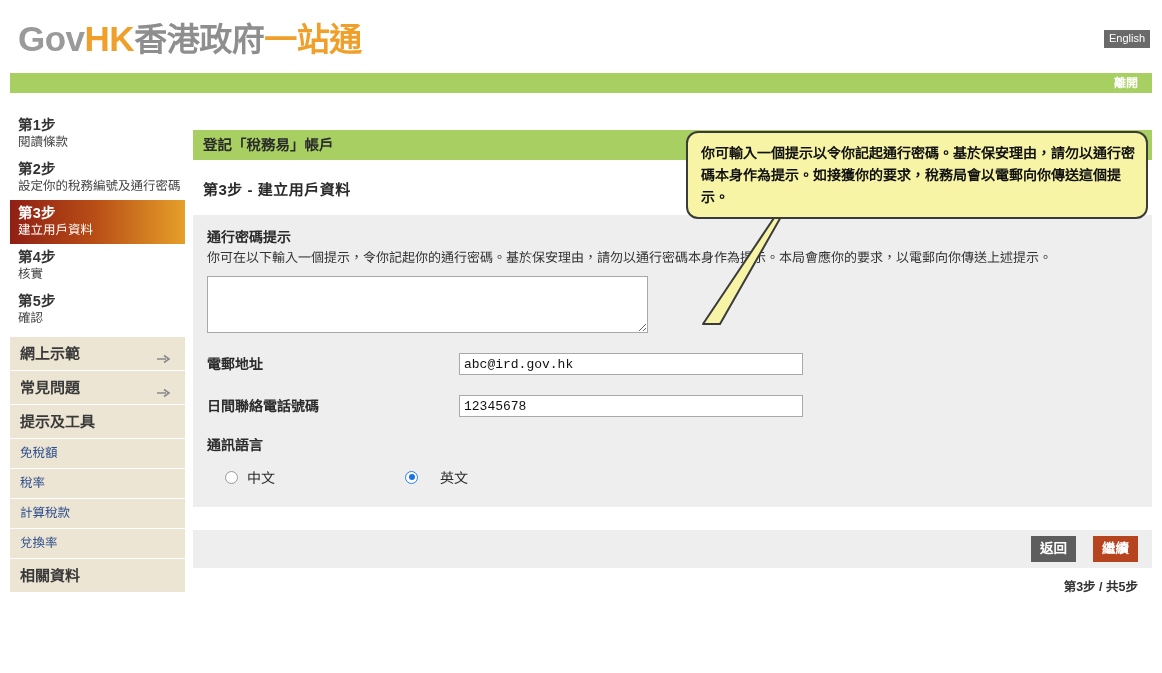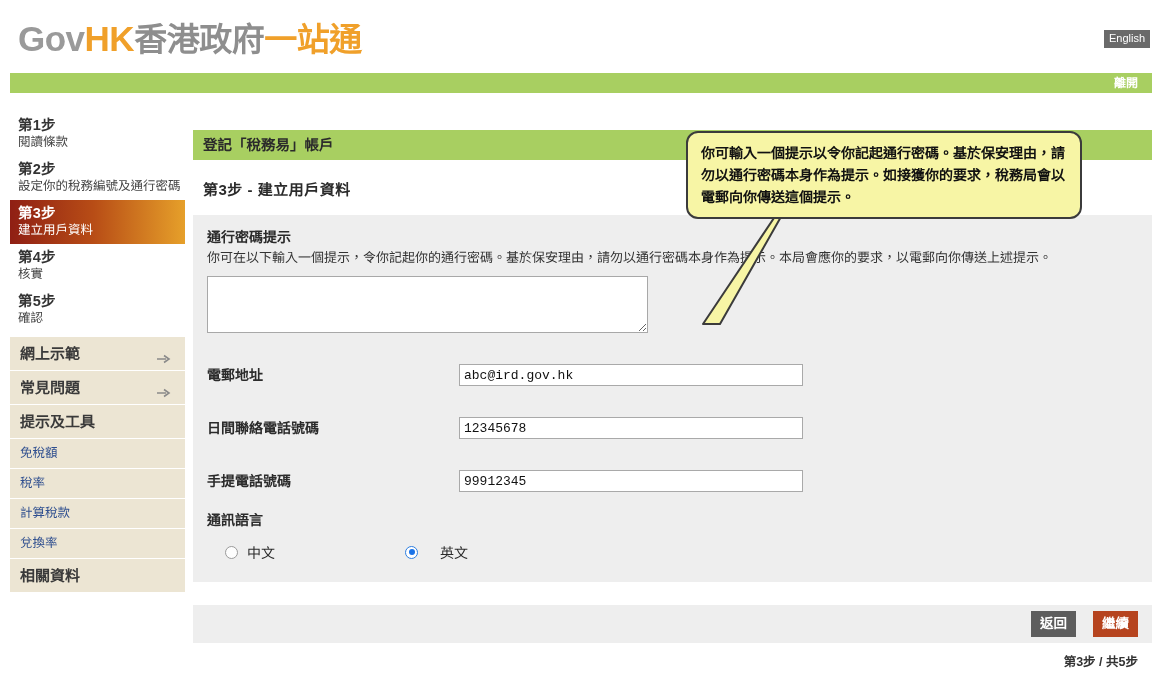--- a/index.html
+++ b/index.html
@@ -126,21 +126,21 @@
     border: 1px solid #a8a8a8;
     background: #ffffff;
     resize: both;
     font-family: "Liberation Sans", sans-serif;
     font-size: 13px;
     padding: 3px;
   }
 
   .row {
     display: flex; align-items: center;
-    margin-top: 31px;
+    margin-top: 20px;
   }
   .row .lbl {
     width: 252px; flex: 0 0 252px;
     font-size: 14px; font-weight: bold; color: #2b2b2b;
     line-height: 20px;
   }
   .row .inp {
     width: 344px;
     border: 1px solid #a9a9a9;
     background: #ffffff;
@@ -196,21 +196,21 @@
   .progress-text {
     text-align: right;
     padding: 8px 14px 0 0;
     font-size: 12.5px; font-weight: bold; color: #333333;
   }
 
   
   .callout {
     position: absolute;
     left: 686px; top: 131px;
-    width: 396px; 
+    width: 462px; 
     background: #f7f5a5;
     border: 2px solid #3b3b3b;
     border-radius: 12px;
     padding: 9px 11px 9px 13px;
     font-size: 14px; font-weight: bold; color: #111111;
     line-height: 22px;
     z-index: 30;
   }
   .callout-tail {
     position: absolute;
@@ -287,24 +287,20 @@
 
       <div id="fields-host">
           <div class="row">
             <div class="lbl">電郵地址</div>
             <input type="text" class="inp" value="abc@ird.gov.hk" style="">
           </div>
           <div class="row">
             <div class="lbl">日間聯絡電話號碼</div>
             <input type="text" class="inp" value="12345678" style="">
           </div>
-          <div class="row">
-            <div class="lbl">手提電話號碼</div>
-            <input type="text" class="inp" value="99912345" style="">
-          </div>
         </div>
 
       <div class="lang-head">通訊語言</div>
       <div class="radio-row" id="radio-host">
           <label class="radio-item">
             <span class="rbox"></span>
             <span class="rlabel">中文</span>
           </label>
           <label class="radio-item">
             <span class="rbox checked"></span>

